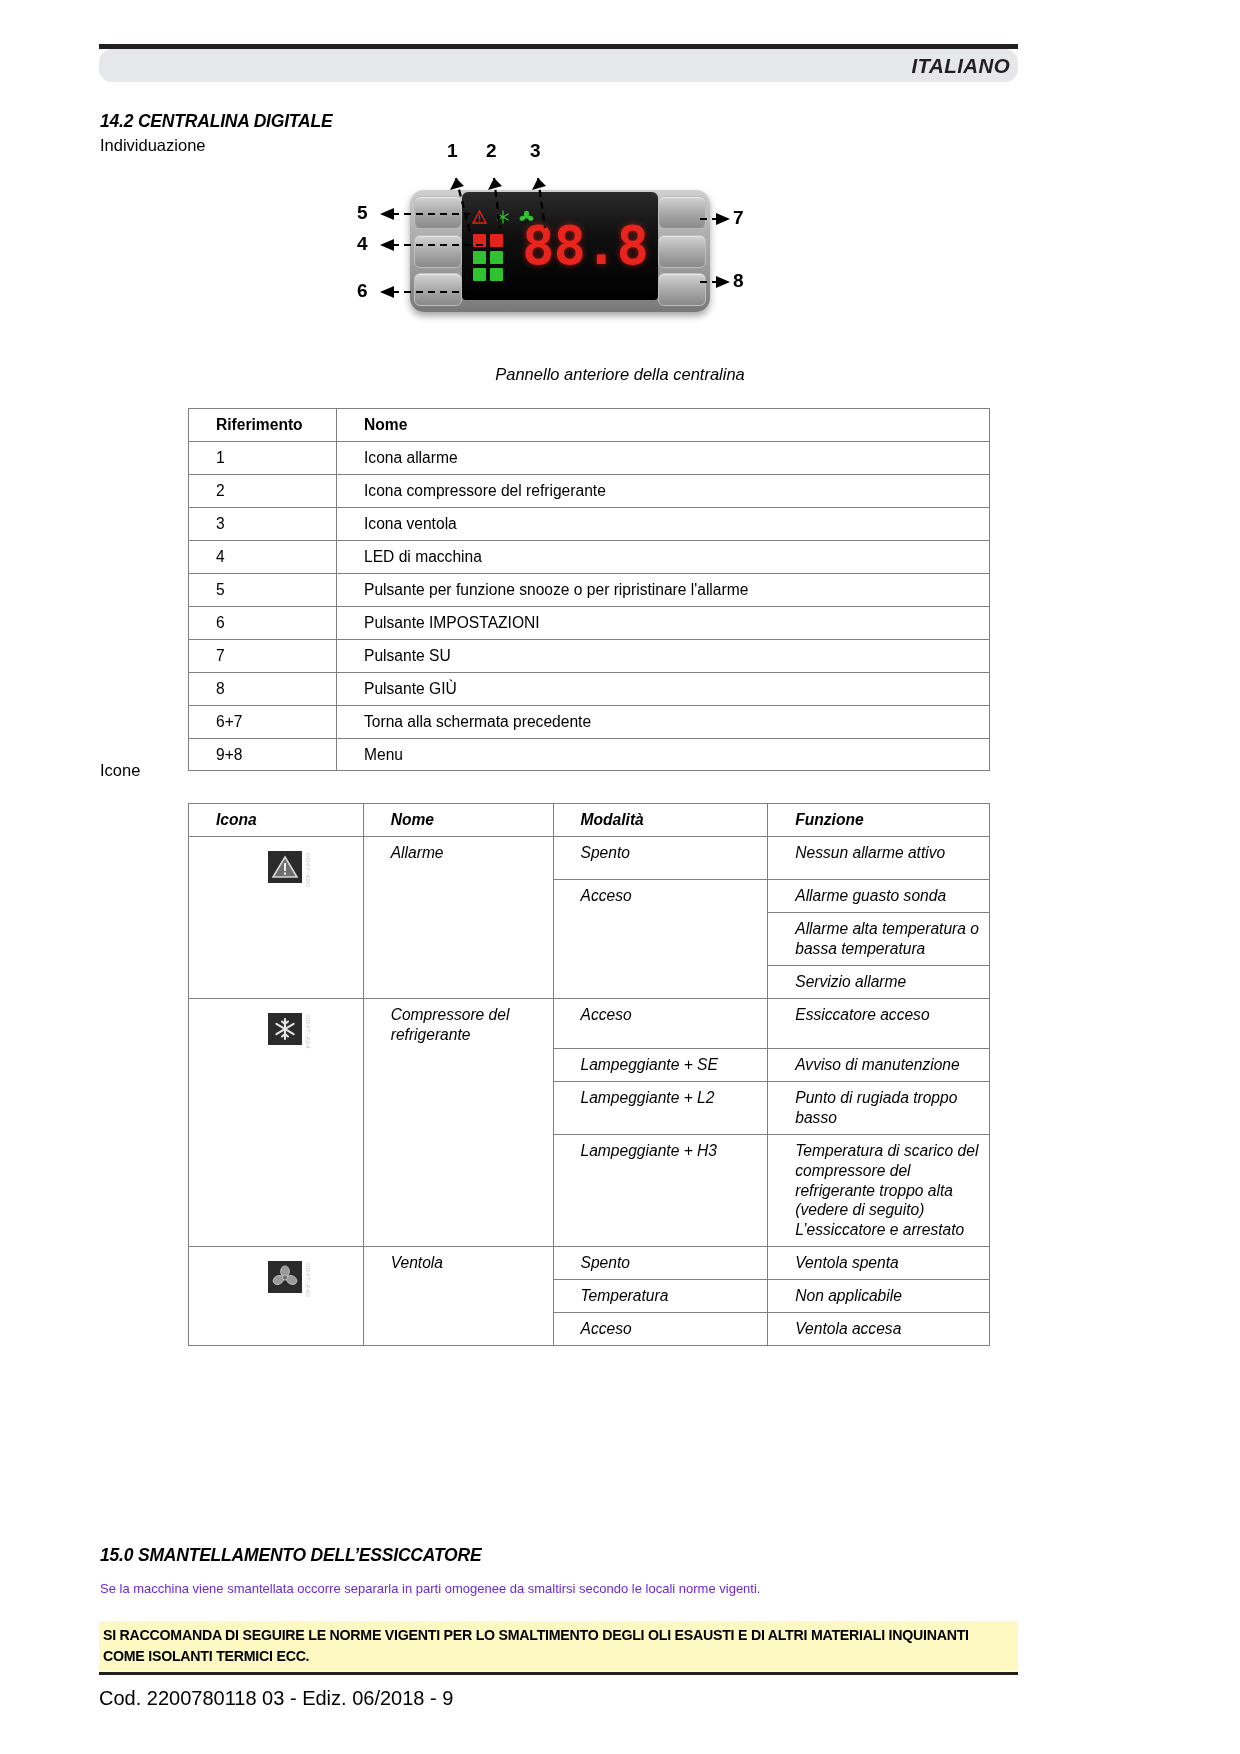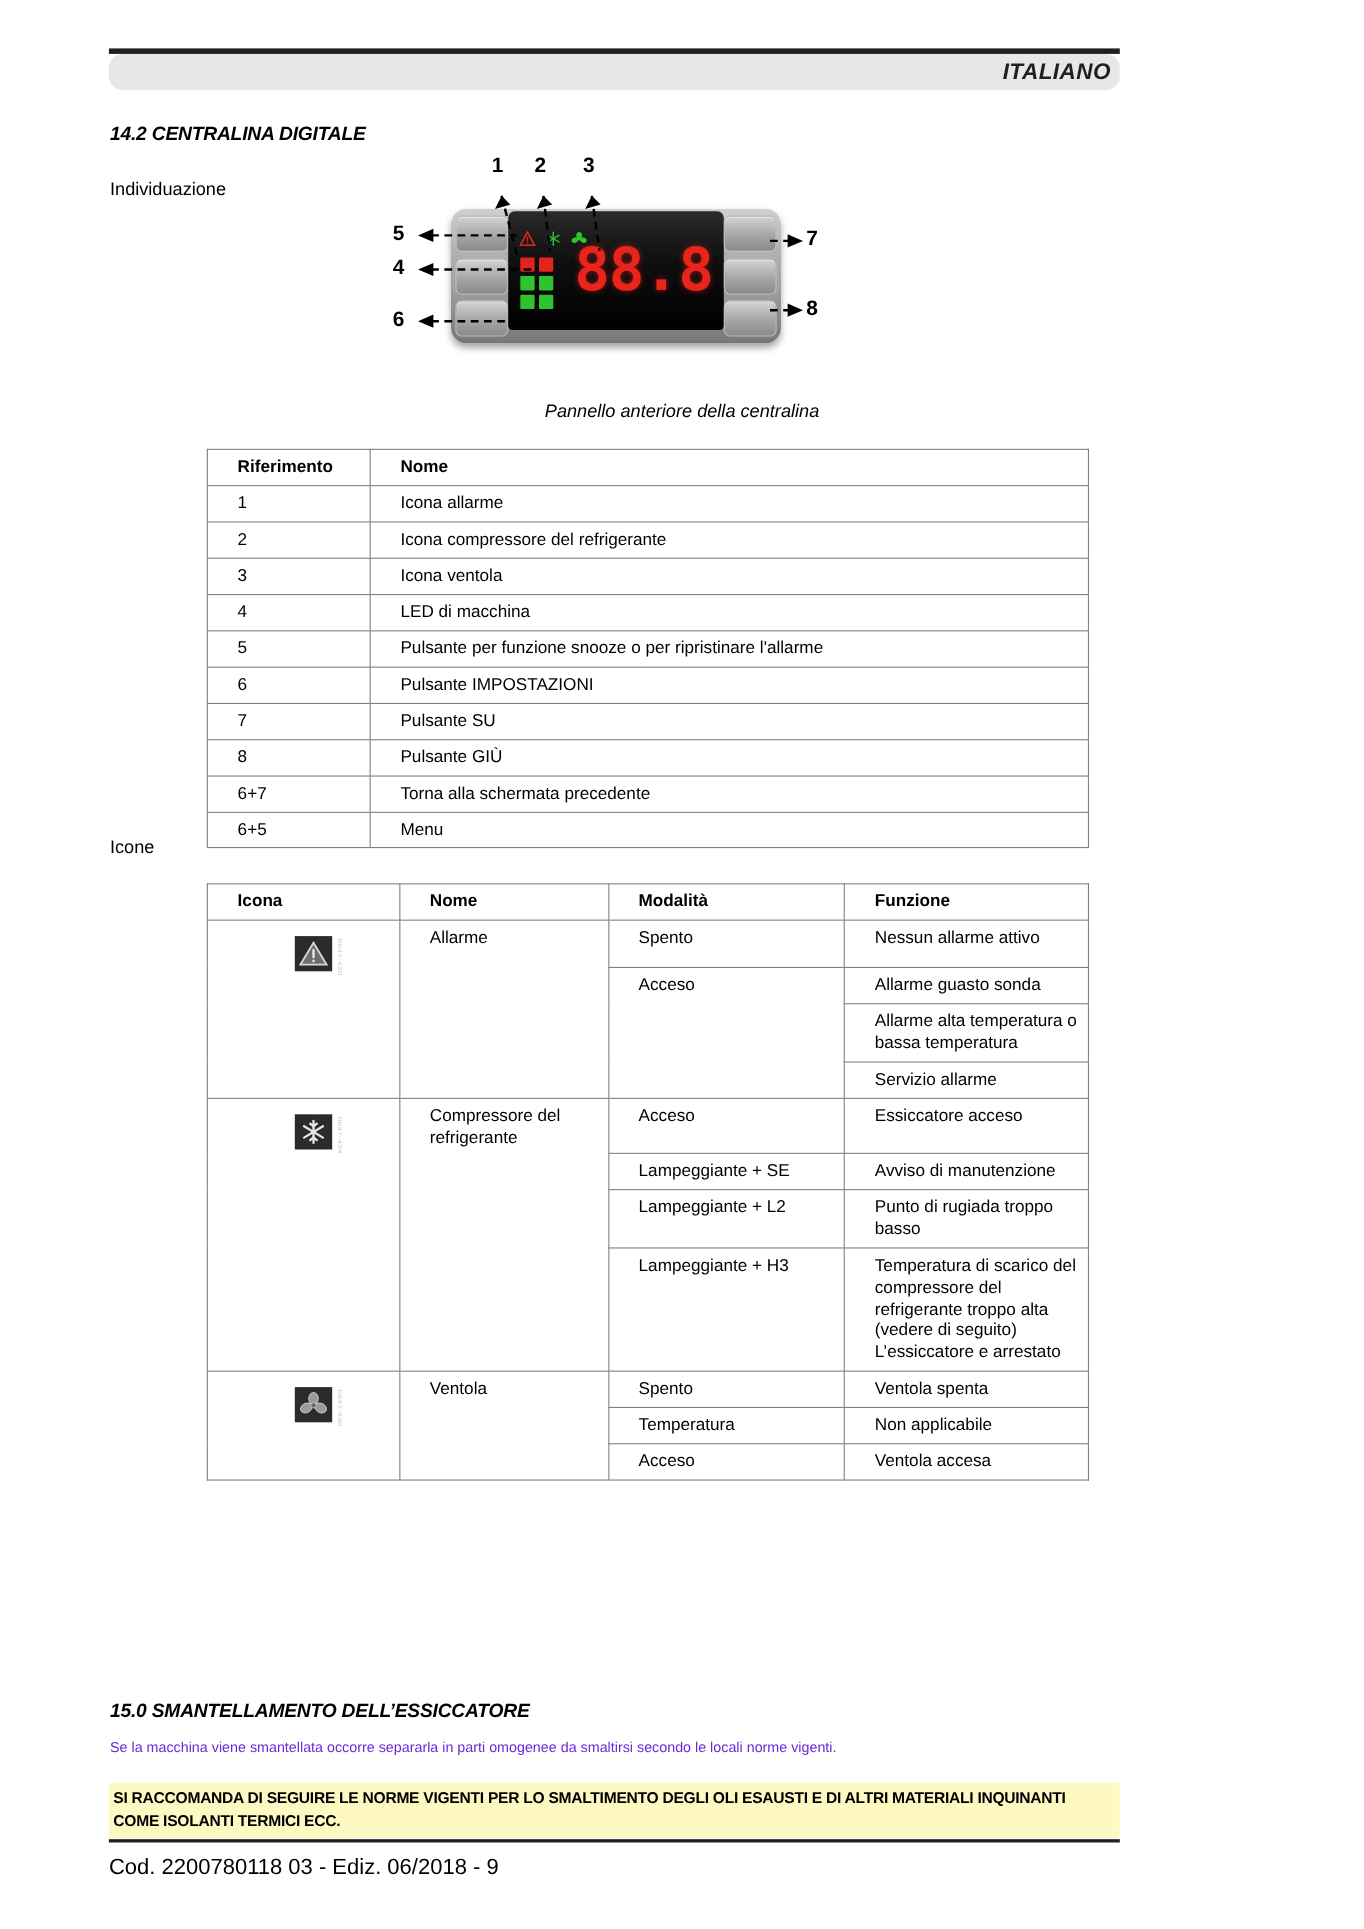--- a/index.html
+++ b/index.html
@@ -60,21 +60,21 @@
     color: #000;
   }
   #sec-142 { left: 100px; top: 111px; }
   #sec-150 { left: 100px; top: 1545px; }
 
   .lbl {
     position: absolute;
     font-size: 16.5px;
     color: #000;
   }
-  #lbl-individuazione { left: 100px; top: 163px; text-align: center; }
+  #lbl-individuazione { left: 100px; top: 136px; text-align: center; }
   #lbl-icone { left: 100px; top: 761px; }
 
   .body-par {
     position: absolute;
     font-size: 13px;
     color: #6d28d9;
     left: 100px;
     top: 1581px;
     width: 920px;
   }
@@ -161,20 +161,21 @@
     top: 408px;
     width: 802px;
   }
   #tbl-riferimento td, #tbl-riferimento th { height: 30px; }
   #tbl-riferimento .c-ref { width: 148px; }
 
   #tbl-icone {
     left: 188px;
     top: 803px;
     width: 802px;
+    font-style: italic;
   }
   #tbl-icone .c-icona  { width: 175px; }
   #tbl-icone .c-nome   { width: 190px; }
   #tbl-icone .c-mod    { width: 215px; }
   #tbl-icone .c-fun    { width: 222px; margin-top: 28px; }
   #tbl-icone td.icon-cell {
     text-align: center;
     vertical-align: top;
     padding-top: 14px;
   }
@@ -423,21 +424,21 @@
         </tr>
       <tr>
           <td class="c-ref">8</td>
           <td>Pulsante GIÙ</td>
         </tr>
       <tr>
           <td class="c-ref">6+7</td>
           <td>Torna alla schermata precedente</td>
         </tr>
       <tr>
-          <td class="c-ref">6+5</td>
+          <td class="c-ref">9+8</td>
           <td>Menu</td>
         </tr>
     </tbody>
   </table>
 
   <div class="lbl" id="lbl-icone">Icone</div>
 
   <table id="tbl-icone">
     <thead>
       <tr>

